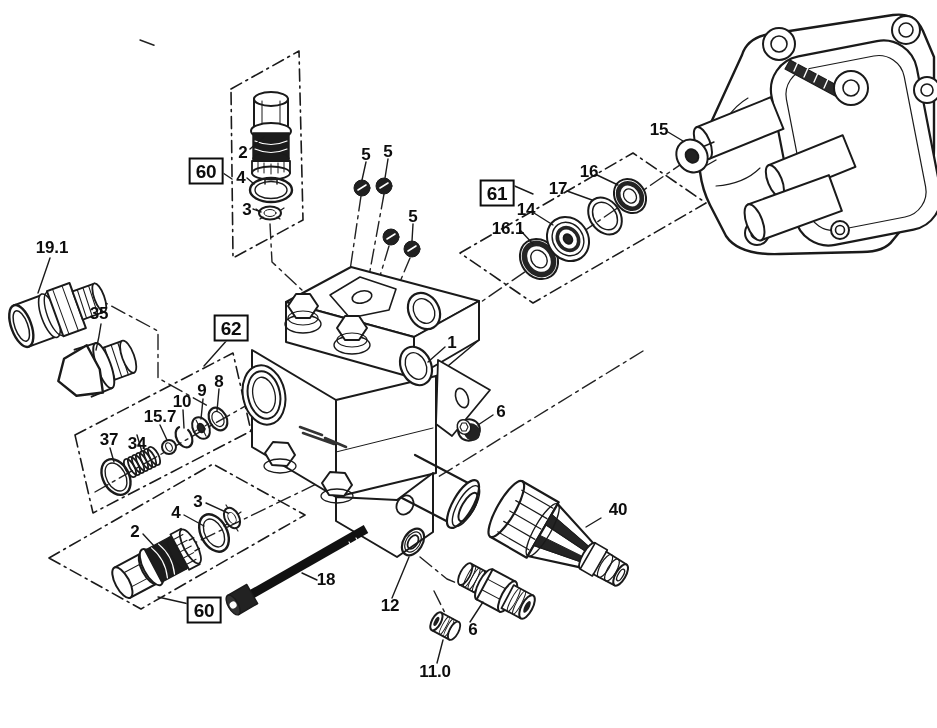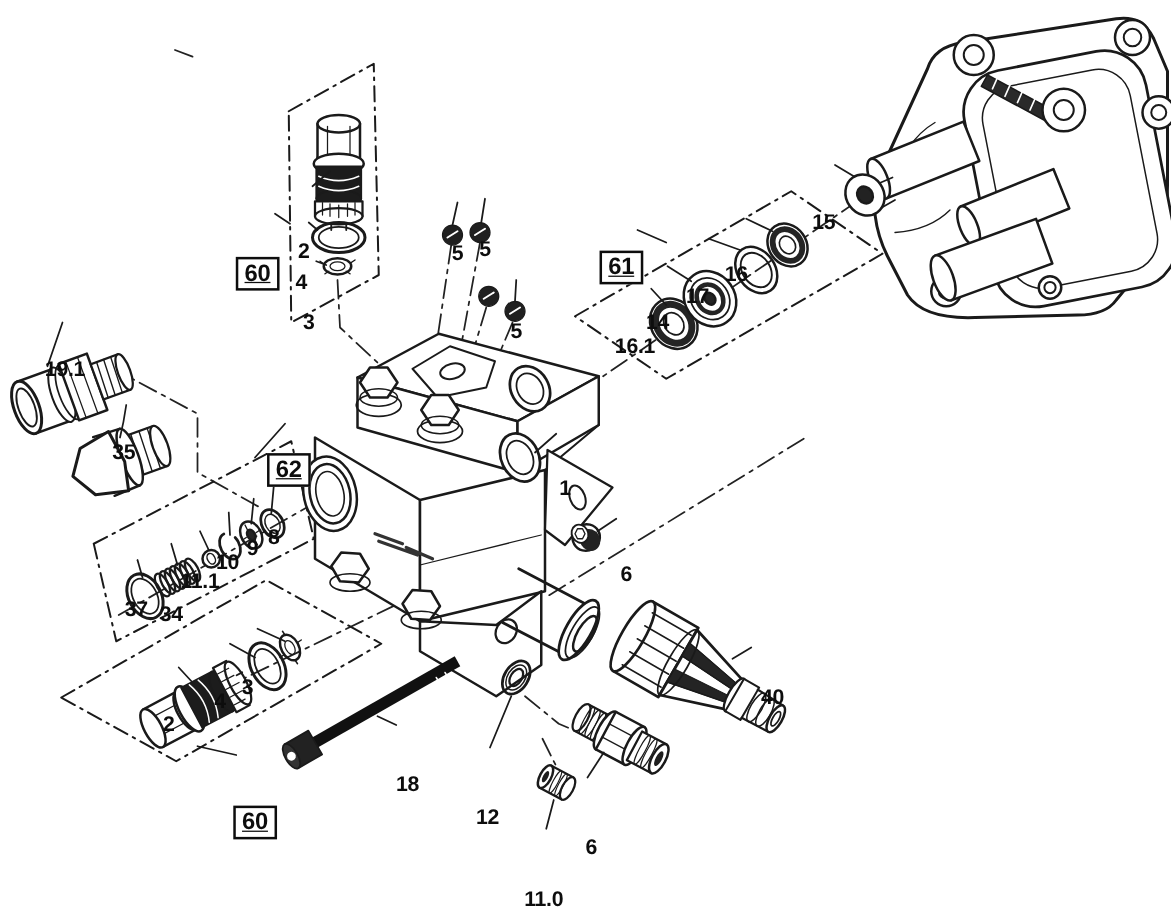--- a/index.html
+++ b/index.html
@@ -1,23 +1,23 @@
 <!DOCTYPE html>
 <html><head>
 <meta charset="utf-8">
 <style>
   html,body{margin:0;padding:0;background:#fff;}
   .stage{position:relative;width:937px;height:728px;background:#fff;overflow:hidden;
          font-family:"Liberation Sans",sans-serif;}
   .stage svg{position:absolute;left:0;top:0;}
   .callout{position:absolute;transform:translate(-50%,-50%);
            font:bold 17px "Liberation Sans",sans-serif;color:#0d0d0d;
-           white-space:nowrap;letter-spacing:-0.2px;z-index:5;margin-top:48px;}
+           white-space:nowrap;letter-spacing:-0.2px;z-index:5;}
   .callout.boxed{border:2.4px solid #0d0d0d;background:#fff;padding:0 5px;
-                 font-size:19px;line-height:23px;text-decoration:underline;}
+                 font-size:19px;line-height:23px;}
 </style>
 </head>
 <body>
 
 <div class="stage">
 
 <svg width="937" height="728" viewBox="0 0 937 728" fill="none" stroke="#1a1a1a" stroke-width="2" stroke-linecap="round" stroke-linejoin="round">
 
   <g stroke="#222" stroke-width="1.4" stroke-dasharray="15 5 3 5">
     <path d="M140,40 L156,46"></path>
@@ -397,32 +397,32 @@
 <div>
   <div class="callout" style="left:52px;top:248px">19.1</div>
   <div class="callout" style="left:99px;top:314px">35</div>
   <div class="callout boxed" style="left:206px;top:171px">60</div>
   <div class="callout" style="left:243px;top:153px">2</div>
   <div class="callout" style="left:241px;top:178px">4</div>
   <div class="callout" style="left:247px;top:210px">3</div>
   <div class="callout" style="left:366px;top:155px">5</div>
   <div class="callout" style="left:388px;top:152px">5</div>
   <div class="callout" style="left:413px;top:217px">5</div>
-  <div class="callout boxed" style="left:497px;top:166px">61</div>
+  <div class="callout boxed" style="left:497px;top:193px">61</div>
   <div class="callout" style="left:589px;top:172px">16</div>
   <div class="callout" style="left:558px;top:189px">17</div>
   <div class="callout" style="left:526px;top:210px">14</div>
   <div class="callout" style="left:508px;top:229px">16.1</div>
   <div class="callout" style="left:659px;top:130px">15</div>
   <div class="callout" style="left:452px;top:343px">1</div>
   <div class="callout boxed" style="left:231px;top:328px">62</div>
   <div class="callout" style="left:219px;top:382px">8</div>
   <div class="callout" style="left:202px;top:391px">9</div>
   <div class="callout" style="left:182px;top:402px">10</div>
-  <div class="callout" style="left:160px;top:417px">11.1</div>
+  <div class="callout" style="left:160px;top:417px">15.7</div>
   <div class="callout" style="left:137px;top:444px">34</div>
   <div class="callout" style="left:109px;top:440px">37</div>
   <div class="callout" style="left:501px;top:412px">6</div>
   <div class="callout" style="left:135px;top:532px">2</div>
   <div class="callout" style="left:176px;top:513px">4</div>
   <div class="callout" style="left:198px;top:502px">3</div>
   <div class="callout boxed" style="left:204px;top:610px">60</div>
   <div class="callout" style="left:326px;top:580px">18</div>
   <div class="callout" style="left:390px;top:606px">12</div>
   <div class="callout" style="left:473px;top:630px">6</div>

